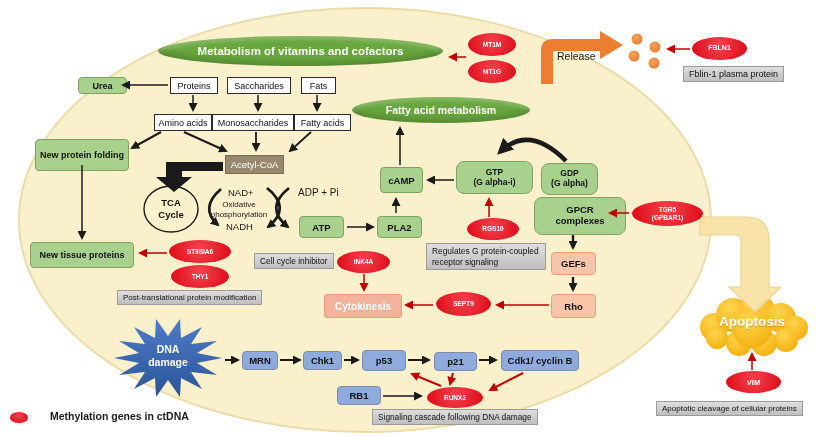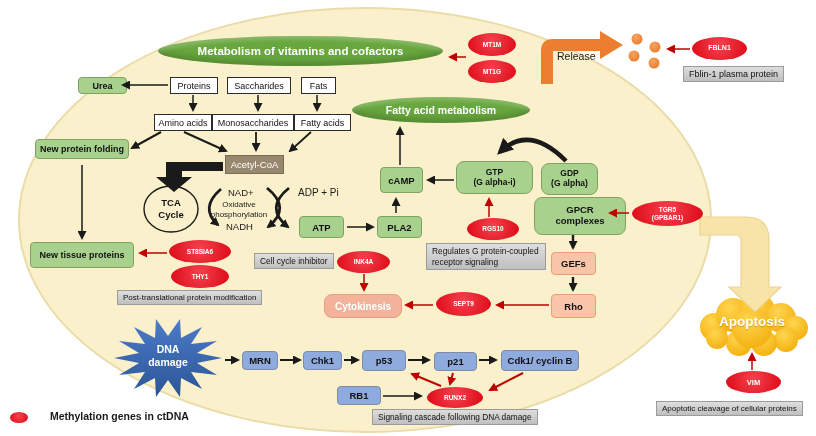--- a/index.html
+++ b/index.html
@@ -76,21 +76,21 @@
   </svg>
 
   <div class="abs hdr" style="left:158px;top:36px;width:285px;height:30px;font-size:11.5px;">
     <span>Metabolism of vitamins and cofactors</span>
   </div>
   <div class="abs hdr" style="left:352px;top:97px;width:178px;height:26px;font-size:10.5px;">
     <span>Fatty acid metabolism</span>
   </div>
 
   <div class="abs gbox" style="left:78px;top:77px;width:49px;height:17px;font-size:9px;">Urea</div>
-  <div class="abs gbox" style="left:35px;top:139px;width:94px;height:20px;font-size:9px;">New protein folding</div>
+  <div class="abs gbox" style="left:35px;top:139px;width:94px;height:32px;font-size:9px;">New protein folding</div>
   <div class="abs gbox" style="left:30px;top:242px;width:104px;height:26px;font-size:9px;">New tissue proteins</div>
   <div class="abs gbox" style="left:299px;top:216px;width:45px;height:22px;font-size:9.5px;">ATP</div>
   <div class="abs gbox" style="left:380px;top:167px;width:43px;height:26px;font-size:9.5px;">cAMP</div>
   <div class="abs gbox" style="left:377px;top:216px;width:45px;height:22px;font-size:9.5px;">PLA2</div>
   <div class="abs gbox2" style="left:456px;top:161px;width:77px;height:33px;font-size:8.5px;">
     <div><span>GTP</span><br>
          <span>(G alpha-i)</span></div>
   </div>
   <div class="abs gbox2" style="left:541px;top:163px;width:57px;height:32px;font-size:8.5px;">
     <div><span>GDP</span><br>
@@ -148,21 +148,21 @@
 
   <div class="abs bbox" style="left:242px;top:351px;width:36px;height:19px;">MRN</div>
   <div class="abs bbox" style="left:303px;top:351px;width:39px;height:19px;">Chk1</div>
   <div class="abs bbox" style="left:362px;top:350px;width:44px;height:21px;">p53</div>
   <div class="abs bbox" style="left:434px;top:352px;width:43px;height:19px;">p21</div>
   <div class="abs bbox" style="left:501px;top:350px;width:78px;height:21px;">Cdk1/ cyclin B</div>
   <div class="abs bbox" style="left:337px;top:386px;width:44px;height:19px;">RB1</div>
 
   <div class="abs sbox" style="left:551px;top:252px;width:45px;height:23px;">GEFs</div>
   <div class="abs sbox" style="left:551px;top:294px;width:45px;height:24px;">Rho</div>
-  <div class="abs" style="left:324px;top:294px;width:78px;height:24px;background:#F3B29A;border:1px solid #E99C80;border-radius:8px;color:#fff;font-weight:700;font-size:10px;">Cytokinesis</div>
+  <div class="abs" style="left:324px;top:294px;width:78px;height:24px;background:#F3B29A;border:1px solid #E99C80;border-radius:3px;color:#fff;font-weight:700;font-size:10px;">Cytokinesis</div>
 
   <div class="abs white-txt" style="left:138px;top:343px;width:60px;font-size:10.5px;">
     <div><span>DNA</span><br>
          <span>damage</span></div>
   </div>
 
   <div class="abs white-txt" style="left:706px;top:314px;width:92px;font-size:13.5px;text-shadow:0 1px 1px rgba(0,0,0,0.2);">Apoptosis</div>
 
   <div class="abs" style="left:10px;top:412px;width:18px;height:11px;border-radius:50%;background:radial-gradient(circle at 50% 35%, #F4424E, #DC0613);"></div>
   <div class="abs txt" style="left:30px;top:410px;font-size:10.5px;font-weight:700;margin-left:20px;">Methylation genes in ctDNA</div>

